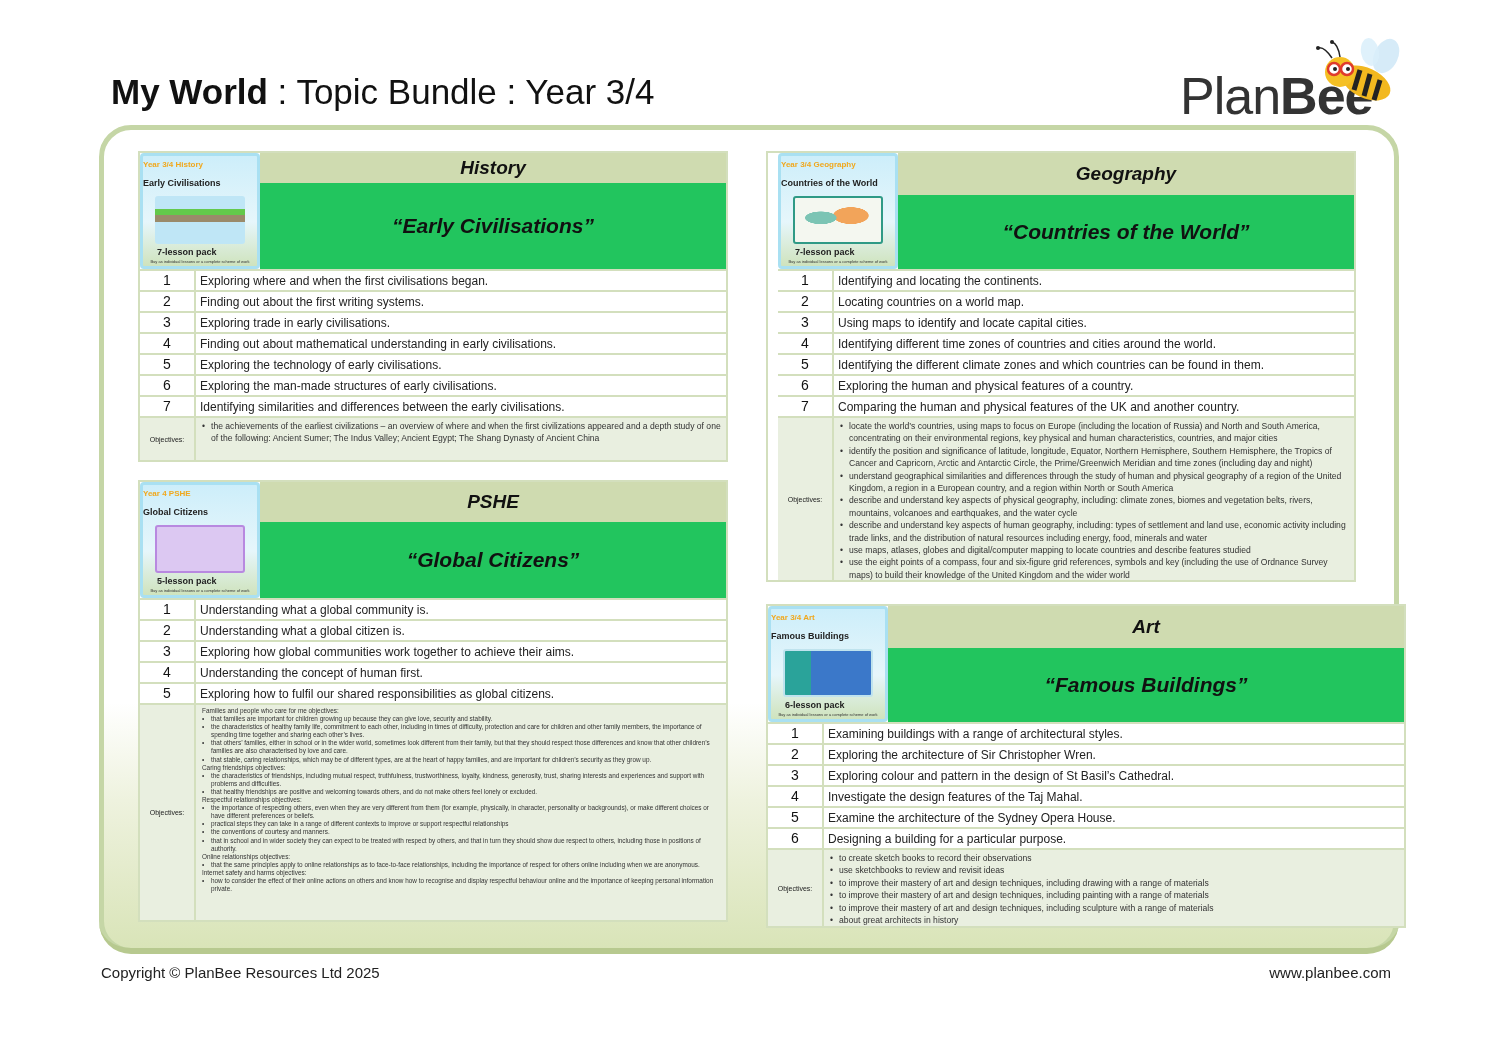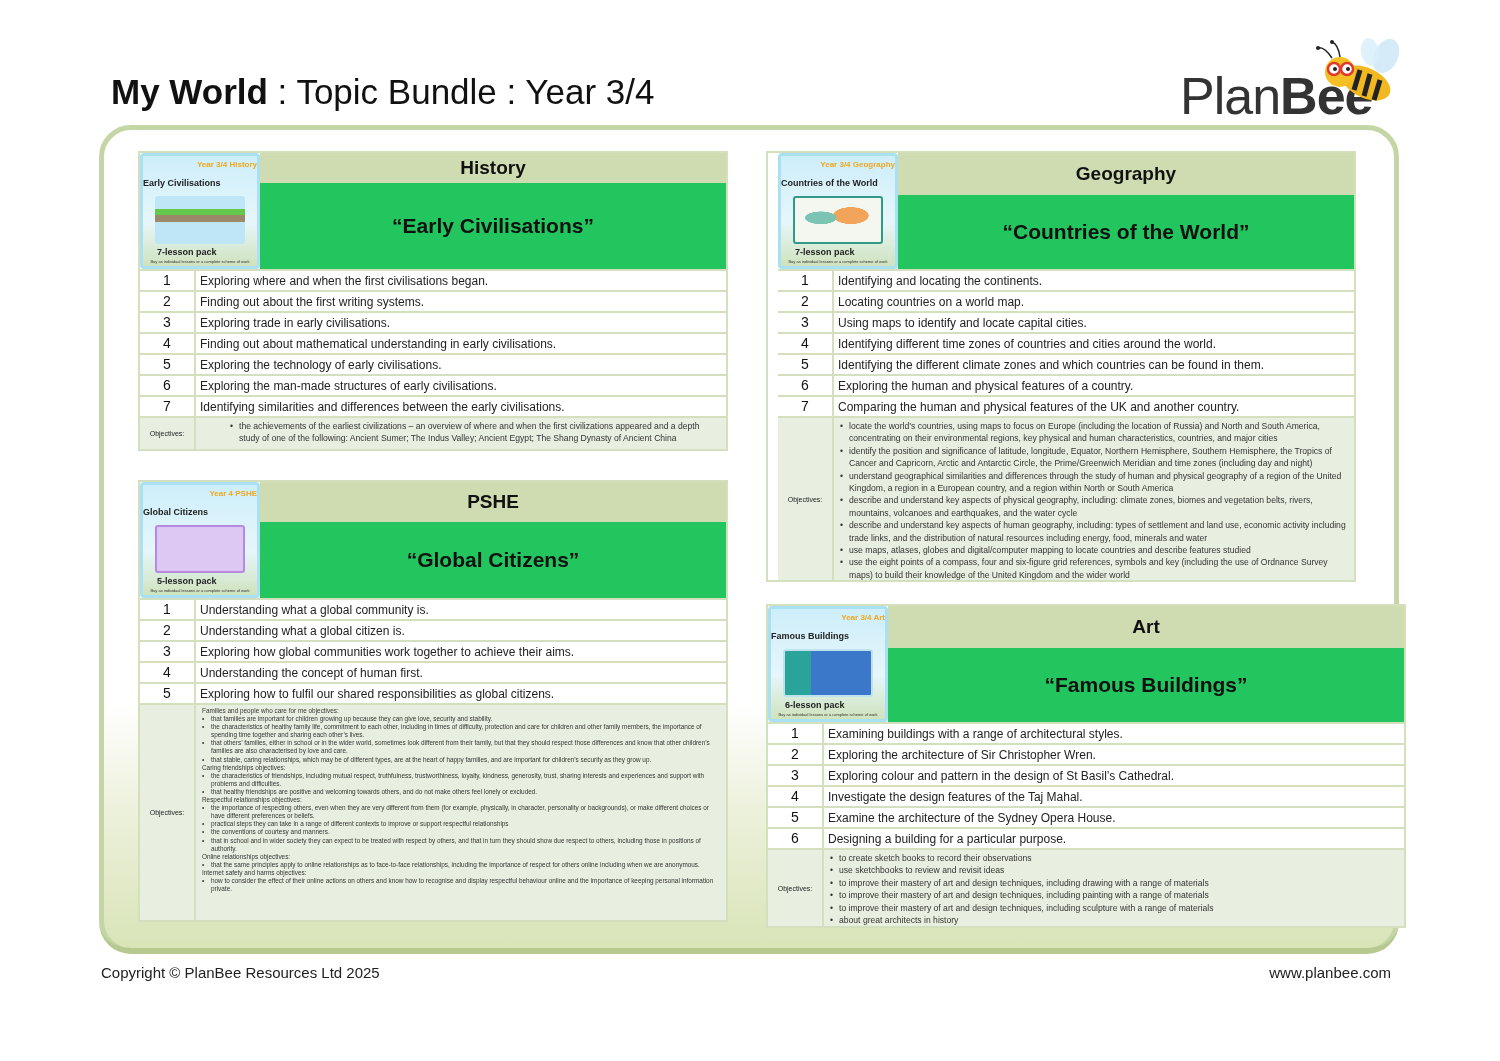--- a/index.html
+++ b/index.html
@@ -18,27 +18,27 @@
   .frame { position: absolute; left: 99px; top: 125px; width: 1300px; height: 828px;
            border: 5px solid #c5d6a6; border-radius: 32px;
            background: linear-gradient(180deg, #ffffff 0%, #ffffff 70%, #eef2de 82%, #d9e4b8 100%); }
   .frame-bottom { position: absolute; left: 99px; top: 920px; width: 1300px; height: 34px;
            border-radius: 0 0 32px 32px; border-bottom: 6px solid #b7c98f; pointer-events: none; }
 
   .card { position: absolute; background: #ffffff; border: 2px solid #d3dfbd; }
   .card-head { display: flex; height: 118px; border-bottom: 2px solid #d3dfbd; }
   .thumb { width: 120px; height: 100%; background: linear-gradient(180deg, #cdeefa 0%, #e6f6fb 60%, #cfe3bd 100%);
            border: 3px solid #a9e0f2; border-radius: 4px; position: relative; overflow: hidden; flex-shrink: 0; }
-  .thumb-year { position: absolute; top: 4px; width: 100%; text-align: right; font-size: 8px; font-weight: bold; color: #f0a81e; }
+  .thumb-year { position: absolute; top: 4px; width: 100%; text-align: left; font-size: 8px; font-weight: bold; color: #f0a81e; }
   .thumb-title { position: absolute; top: 22px; width: 100%; text-align: left; font-size: 9px; font-weight: bold; color: #222; }
   .thumb-img { position: absolute; left: 12px; right: 12px; top: 40px; height: 48px; border-radius: 3px; }
   .thumb-pack { position: absolute; bottom: 9px; width: 100%; text-align: left; font-size: 9px; font-weight: bold; color: #222; margin-left: 14px; }
   .thumb-sub { position: absolute; bottom: 2px; width: 100%; text-align: center; font-size: 4px; color: #333; }
 
-  .head-right { flex: 1; display: flex; flex-direction: column; }
+  .head-right { flex: 1; display: flex; flex-direction: column; font-style: italic; }
   .subject { height: 30px; background: #cfdbb0; display: flex; align-items: center; justify-content: center;
              font-size: 19px; font-weight: bold; color: #111; }
   .topic { flex: 1; background: #22c55e; display: flex; align-items: center; justify-content: center;
            font-size: 21px; font-weight: bold; color: #111; }
 
   .lesson { display: flex; height: 21px; border-bottom: 2px solid #d3dfbd; }
   .lesson-num { width: 56px; text-align: center; font-size: 14px; line-height: 19px; border-right: 2px solid #d3dfbd; color: #111; }
   .lesson-text { flex: 1; padding-left: 4px; font-size: 12px; line-height: 21px; color: #222; white-space: nowrap; overflow: hidden; }
 
   .obj { display: flex; background: #e9efe0; }
@@ -124,21 +124,21 @@
       </div>
     <div class="lesson">
         <div class="lesson-num">6</div>
         <div class="lesson-text">Exploring the man-made structures of early civilisations.</div>
       </div>
     <div class="lesson">
         <div class="lesson-num">7</div>
         <div class="lesson-text">Identifying similarities and differences between the early civilisations.</div>
       </div>
   </div>
-  <div class="obj obj-history" style="height:31px;gap:28px;">
+  <div class="obj obj-history" style="height:42px;">
     <div class="obj-label">Objectives:</div>
     <div class="obj-body">
       <ul>
           <li>the achievements of the earliest civilizations – an overview of where and when the first civilizations appeared and a depth study of one of the following: Ancient Sumer; The Indus Valley; Ancient Egypt; The Shang Dynasty of Ancient China</li>
         </ul>
     </div>
   </div>
 </div>
 
 <div class="card" style="left:138px; top:480px; width:590px;">

